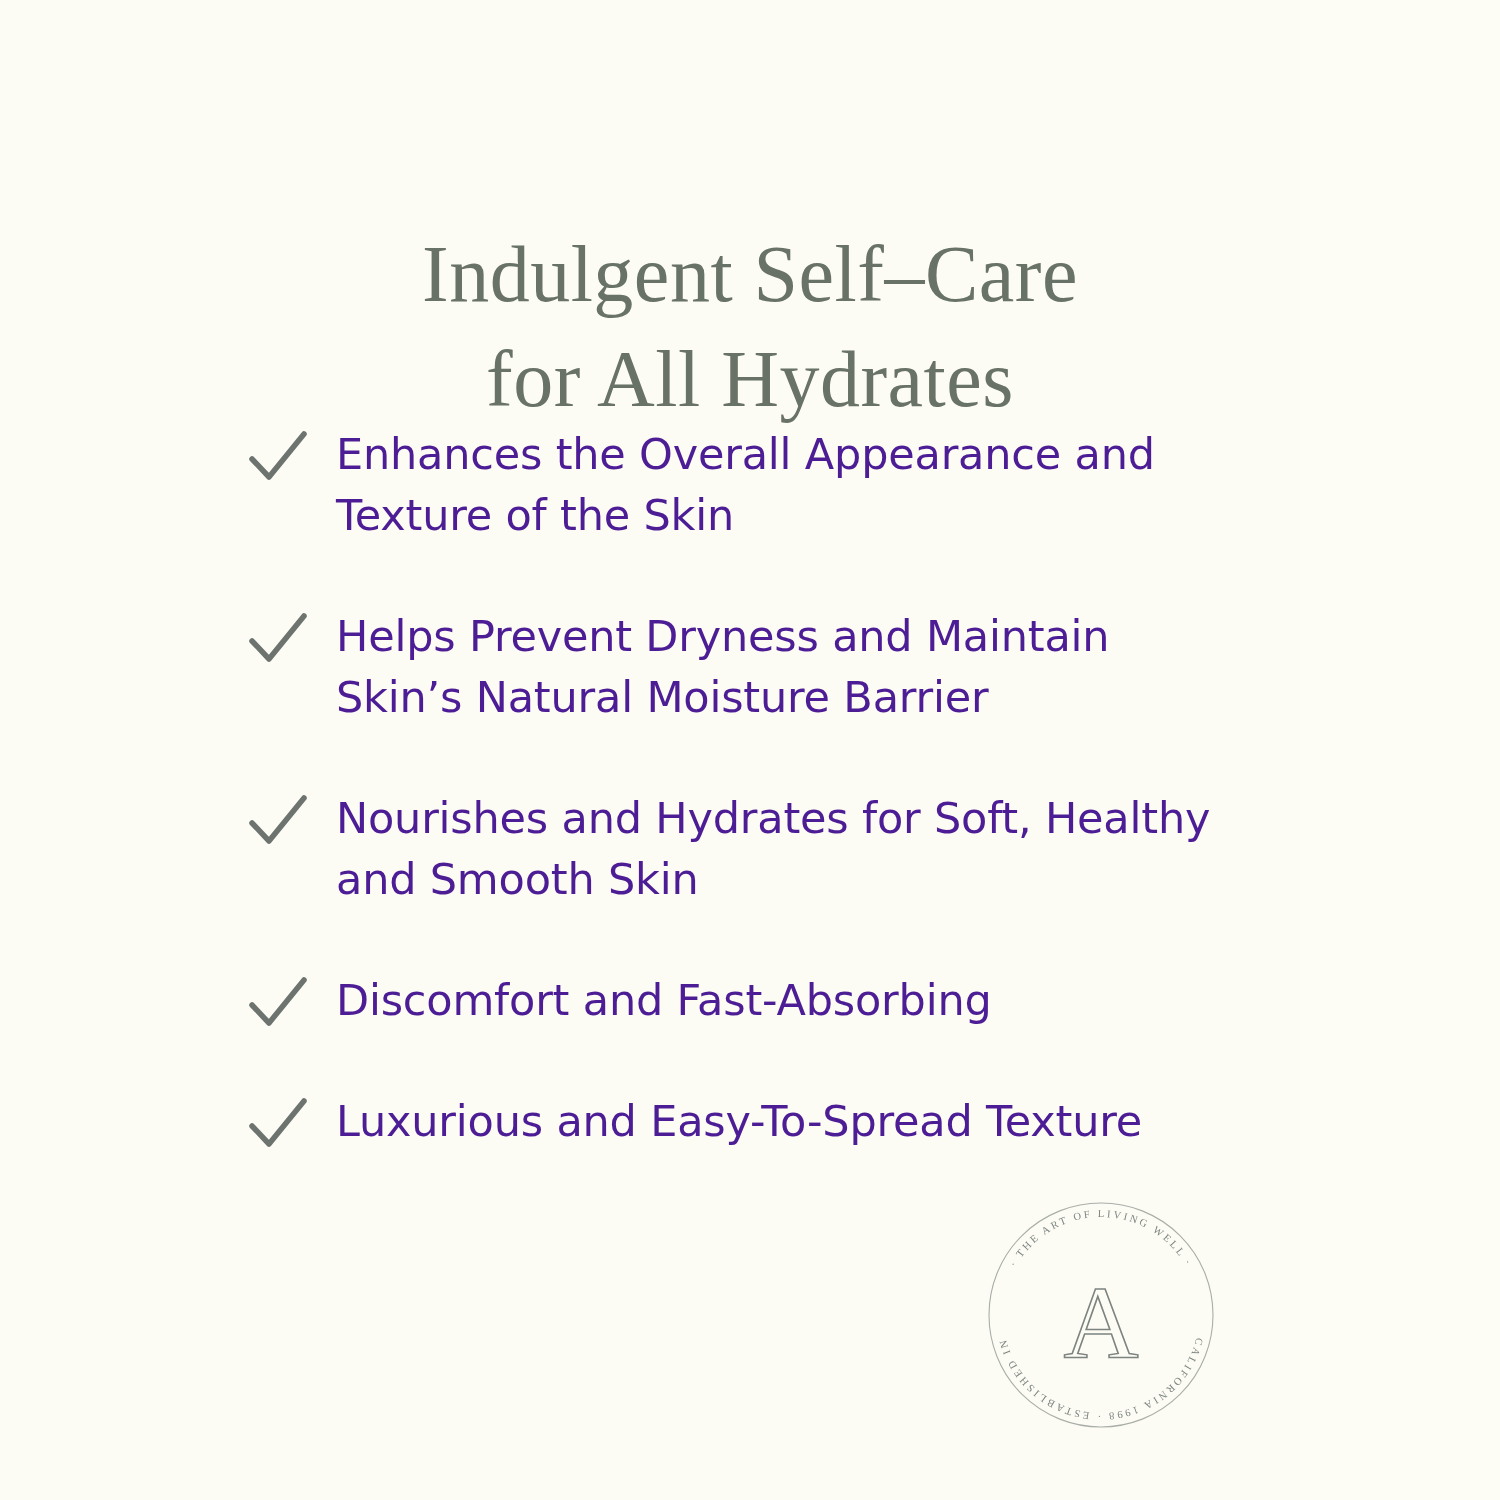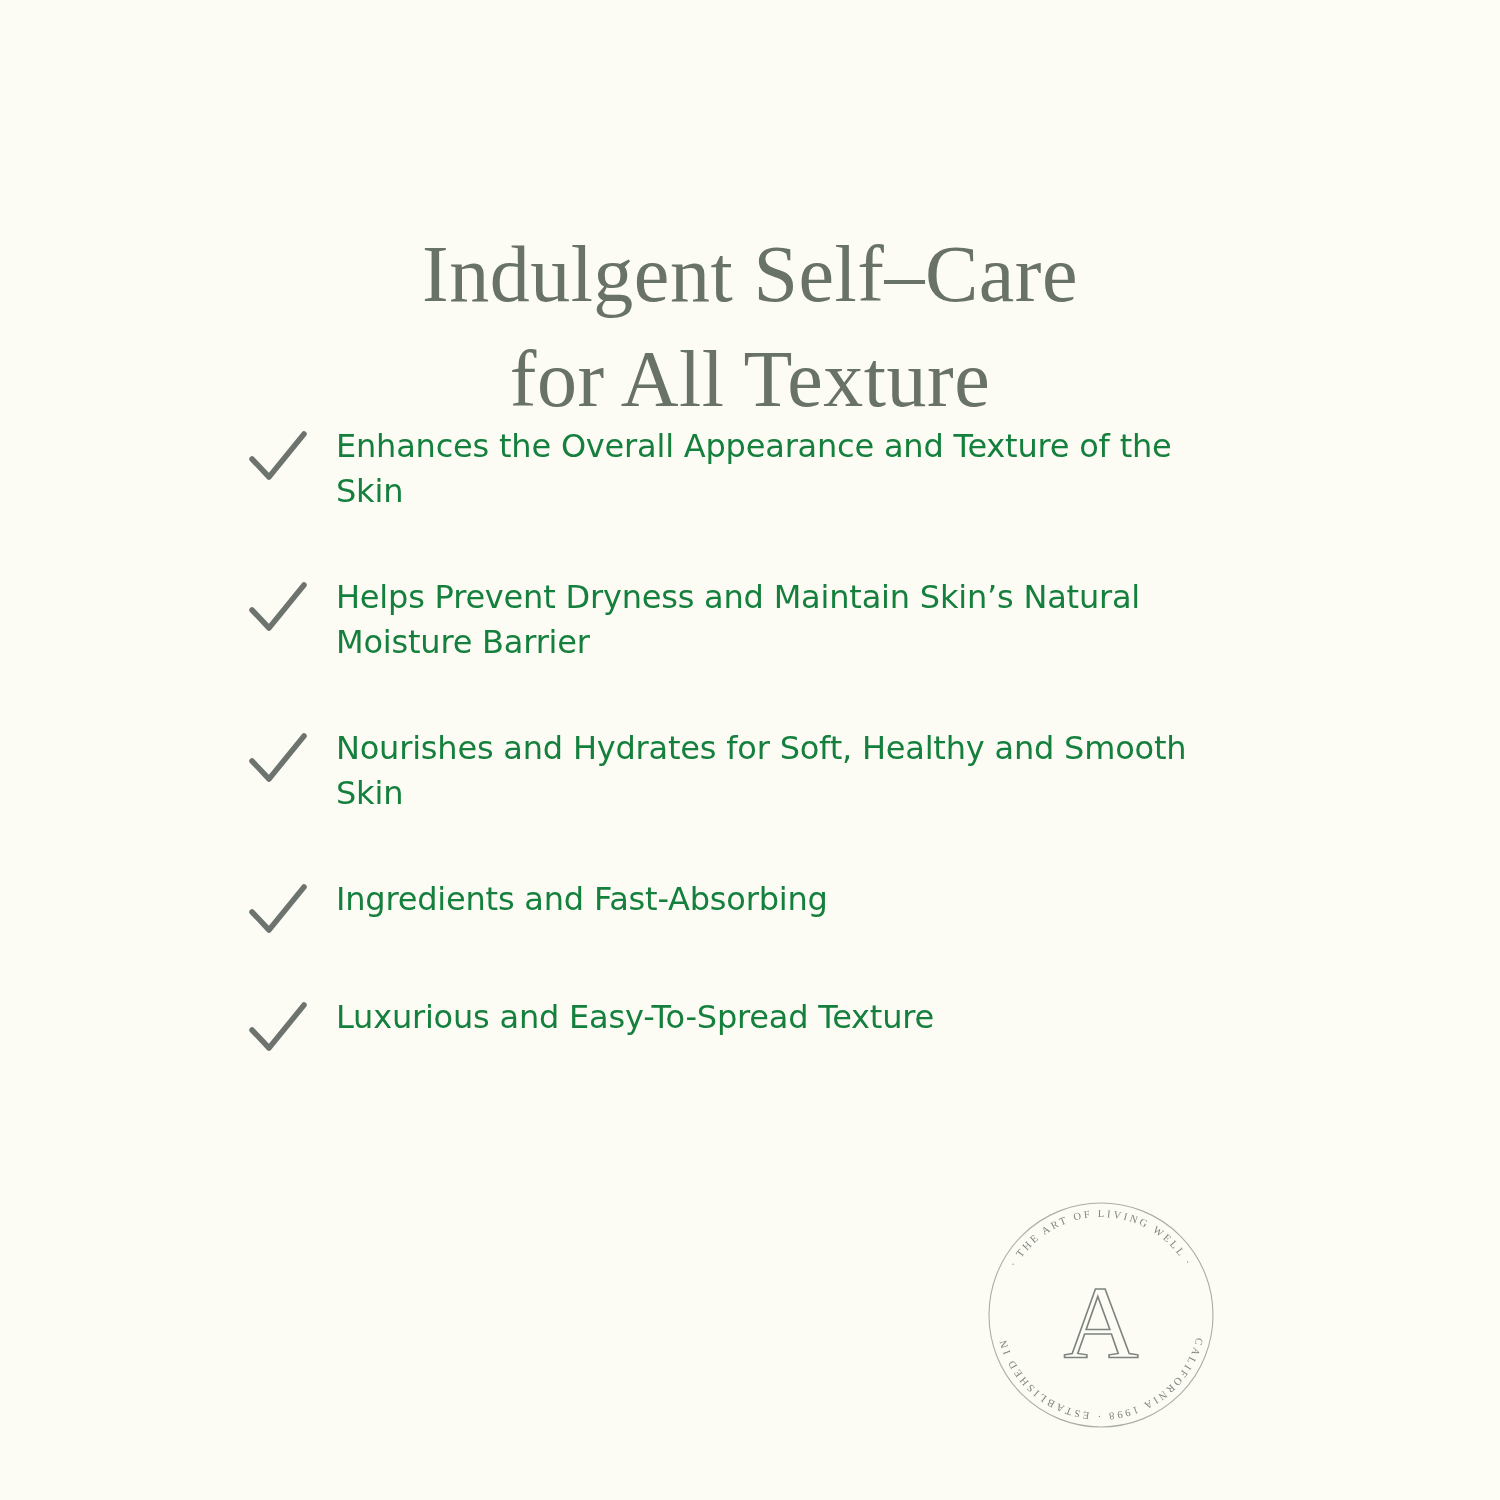--- a/index.html
+++ b/index.html
@@ -63,23 +63,23 @@
     position: relative;
     top: 4px;
   }
   .check svg {
     display: block;
     width: 60px;
     height: 58px;
   }
   .benefit-text {
     font-family: "DejaVu Sans", "Liberation Sans", sans-serif;
-    font-size: 32px;
+    font-size: 43px;
     line-height: 1.42;
-    color: #15803d;
+    color: #4c1d95;
     font-weight: 400;
     letter-spacing: -0.2px;
     max-width: 900px;
   }
 
   
   .seal {
     position: absolute;
     right: 74px;
     bottom: 60px;
@@ -105,21 +105,21 @@
     stroke-width: 1.6px;
   }
 </style>
 </head>
 <body>
 
 <div class="page">
 
   <h1 class="headline">
     <span class="line">Indulgent Self–Care</span>
-    <span class="line">for All Texture</span>
+    <span class="line">for All Hydrates</span>
   </h1>
 
   <div class="benefits">
 
     <div class="benefit">
       <span class="check">
         <svg viewBox="0 0 60 58" xmlns="http://www.w3.org/2000/svg">
           <path d="M4 31 L21 49 L56 6" fill="none" stroke="#6d7470" stroke-width="5.5" stroke-linecap="round" stroke-linejoin="round"></path>
         </svg>
       </span>
@@ -144,21 +144,21 @@
       <span class="benefit-text">Nourishes and Hydrates for Soft, Healthy and Smooth Skin</span>
     </div>
 
 
     <div class="benefit">
       <span class="check">
         <svg viewBox="0 0 60 58" xmlns="http://www.w3.org/2000/svg">
           <path d="M4 31 L21 49 L56 6" fill="none" stroke="#6d7470" stroke-width="5.5" stroke-linecap="round" stroke-linejoin="round"></path>
         </svg>
       </span>
-      <span class="benefit-text">Ingredients and Fast-Absorbing</span>
+      <span class="benefit-text">Discomfort and Fast-Absorbing</span>
     </div>
 
     <div class="benefit">
       <span class="check">
         <svg viewBox="0 0 60 58" xmlns="http://www.w3.org/2000/svg">
           <path d="M4 31 L21 49 L56 6" fill="none" stroke="#6d7470" stroke-width="5.5" stroke-linecap="round" stroke-linejoin="round"></path>
         </svg>
       </span>
       <span class="benefit-text">Luxurious and Easy-To-Spread Texture</span>
     </div>

